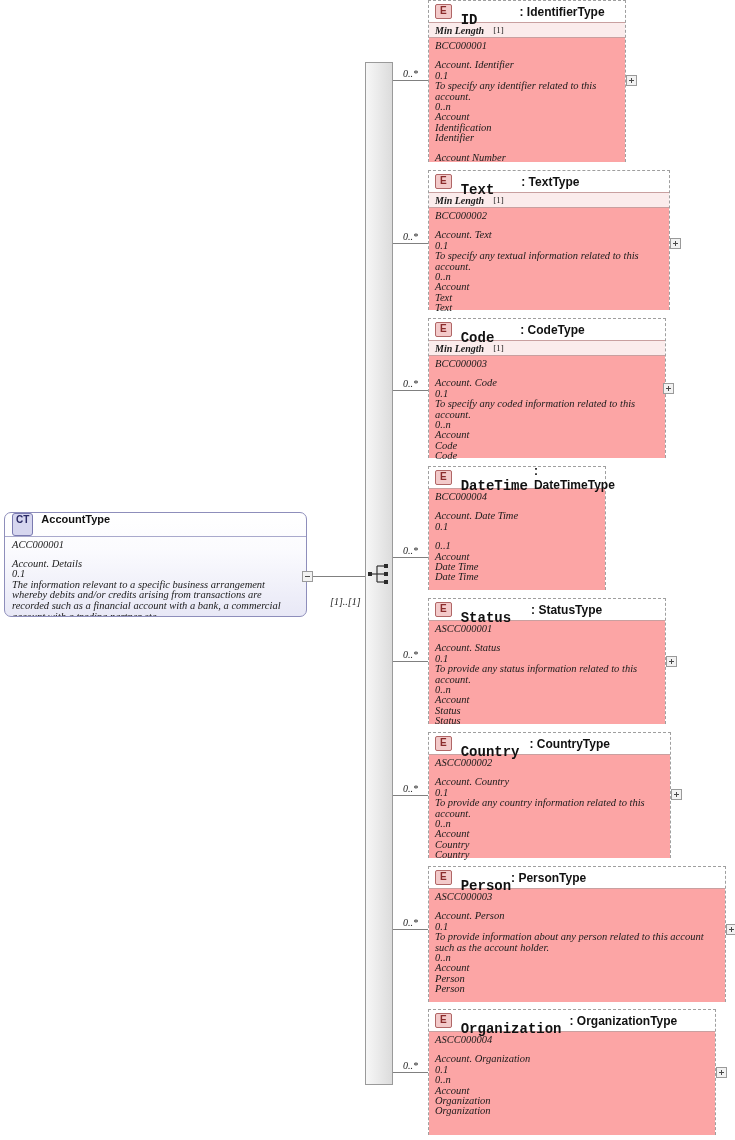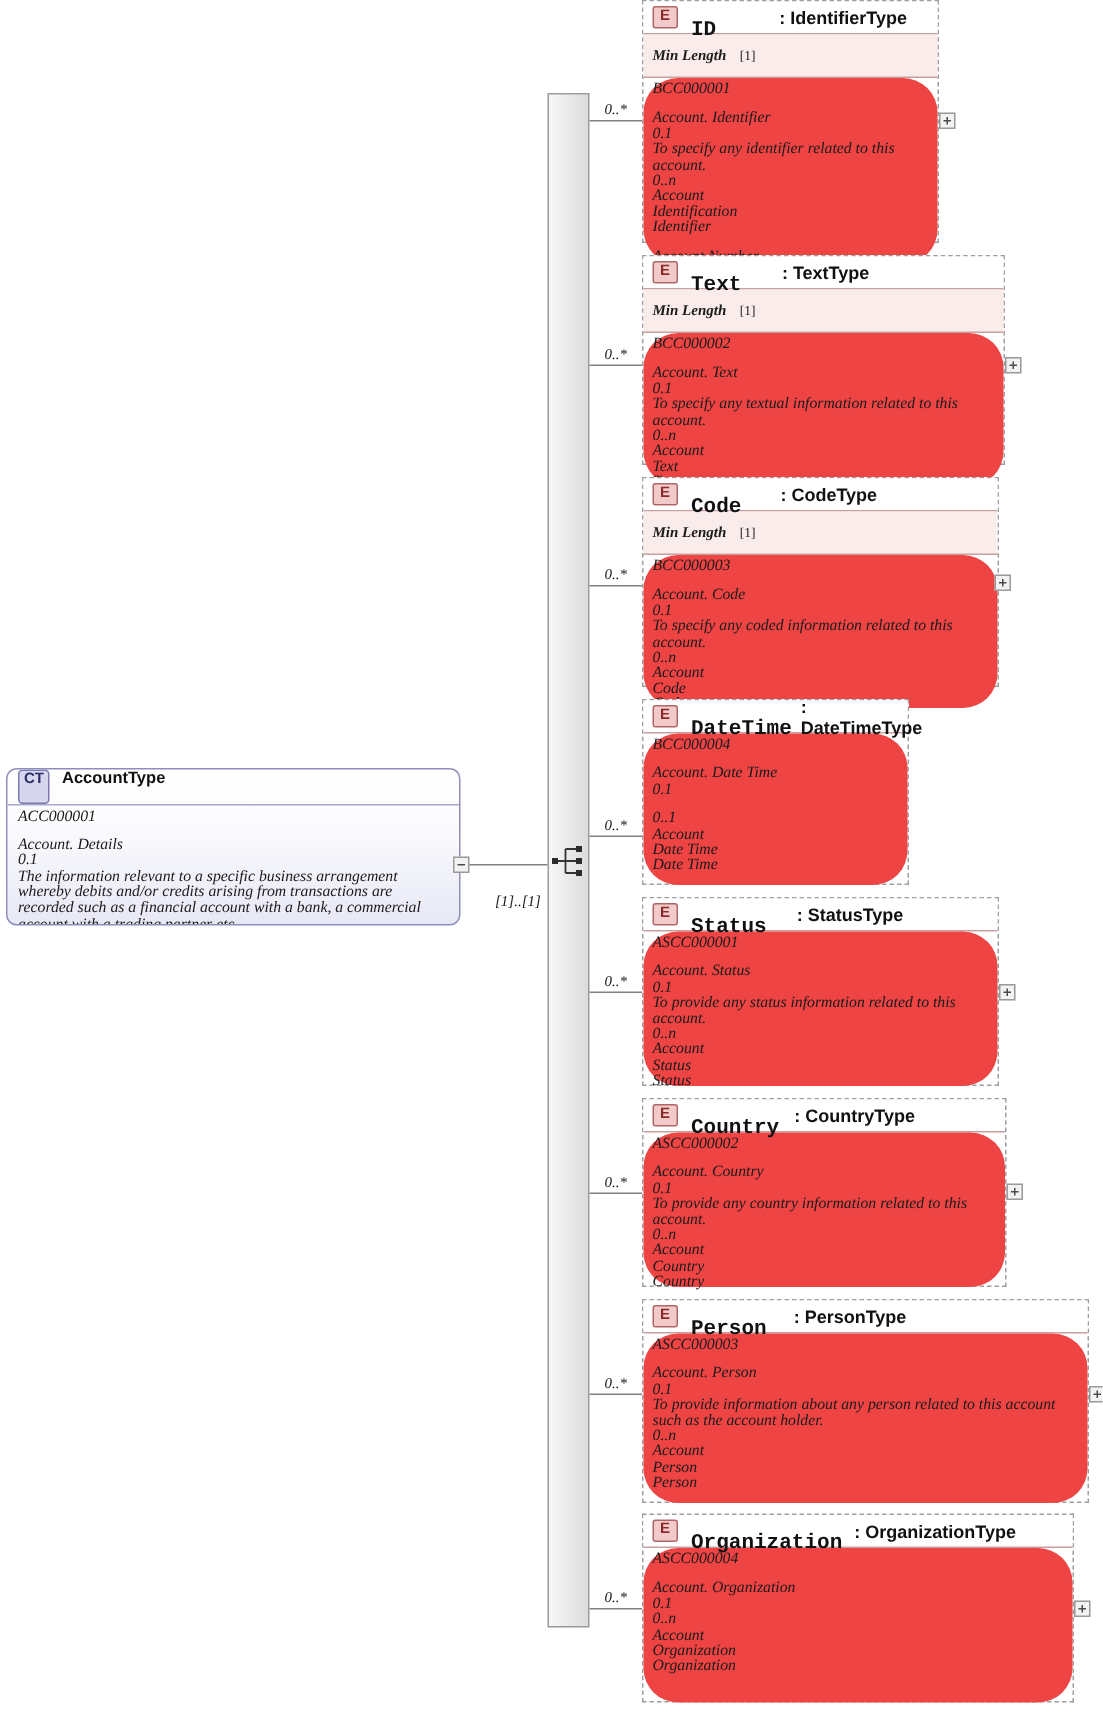--- a/index.html
+++ b/index.html
@@ -169,50 +169,49 @@
     margin-left: 9px;
     margin-top: 16px;
   }
   .el-type {
     font-family: "Liberation Sans", sans-serif;
     font-size: 12px;
     font-weight: bold;
     color: #111111;
   }
   .el-facet {
-    height: 29px;
+    height: 15px;
     display: flex;
     align-items: center;
     padding-left: 6px;
     background: #fbecec;
     border-bottom: 1px solid #c9a0a0;
     box-sizing: border-box;
     font-family: "Liberation Serif", serif;
     font-size: 10px;
     color: #1a1a1a;
   }
   .el-facet .facet-name {
     font-style: italic;
     font-weight: bold;
   }
   .el-facet .facet-occ {
     margin-left: 9px;
     font-style: normal;
     font-size: 9px;
   }
   .el-body {
-    background: #ef4444;
+    background: #fca5a5;
     padding: 3px 0 2px 6px;
     font-family: "Liberation Serif", serif;
     font-style: italic;
     font-size: 10.5px;
     line-height: 10.4px;
     color: #1a1a1a;
     box-sizing: border-box;
-    border-radius: 23px;
   }
   .el-body .ln { white-space: nowrap; }
   .el-body .wrap { white-space: normal; }
   .el-body .gap { height: 9px; }
 </style>
 </head>
 <body>
 
 <div id="diagram">
 
@@ -393,21 +392,21 @@
     </div>
   </div>
   <div class="hline" style="left:393px; top:795px; width:35px;"></div>
   <div class="card-label" style="left:403px; top:783px;">0..*</div>
   <div class="toggle plus" style="left:671px; top:789px;"></div>
 
   <div class="el-box" style="left:428px; top:866px; width:298px; height:136px;">
     <div class="el-head">
       <span class="el-badge">E</span>
       <span class="el-name">Person</span>
-      <span class="el-type" style="margin-left:18px;">: PersonType</span>
+      <span class="el-type" style="">: PersonType</span>
     </div>
     <div class="el-body" style="height:113px;">
       <div class="ln">ASCC000003</div>
       <div class="gap"></div>
       <div class="ln">Account. Person</div>
       <div class="ln">0.1</div>
       <div class="wrap">To provide information about any person related to this account such as the account holder.</div>
       <div class="ln">0..n</div>
       <div class="ln">Account</div>
       <div class="ln">Person</div>

